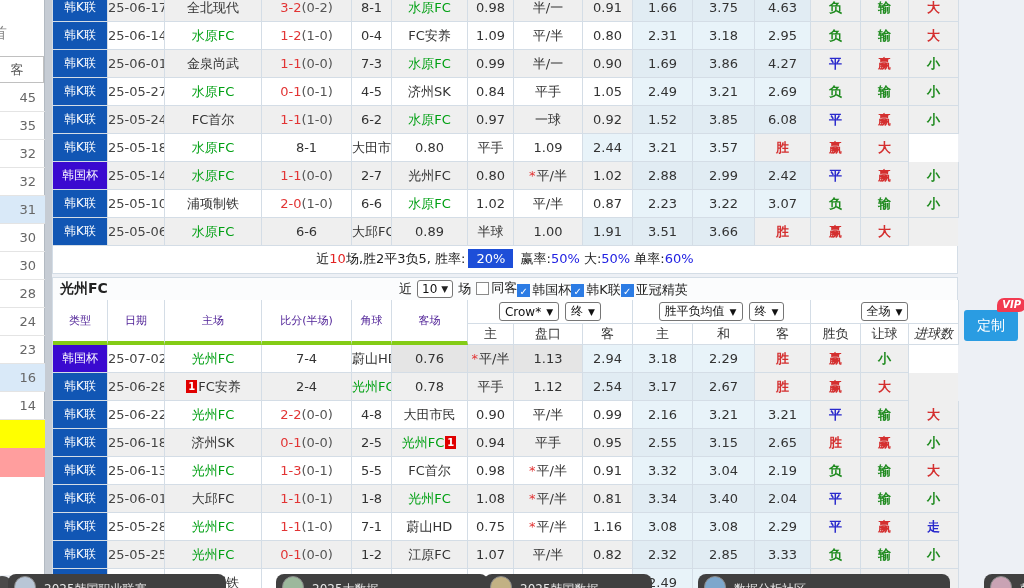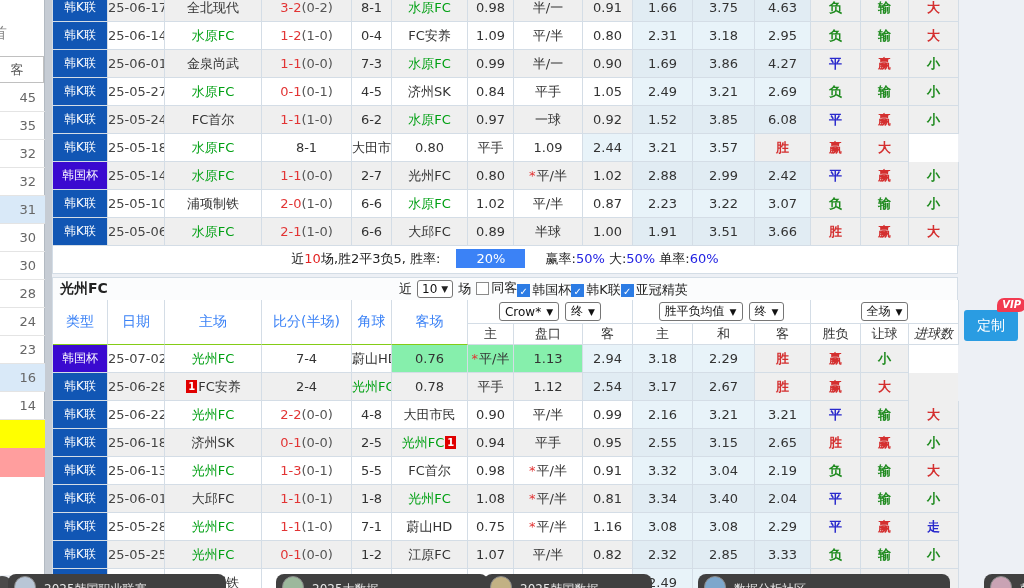--- a/index.html
+++ b/index.html
@@ -26,43 +26,43 @@
     font-size:13px;color:#333;overflow:hidden;white-space:nowrap}
   .cell.lg{color:#fff;font-size:12px}
   .cell.date{color:#444}
   .cell.team.green{color:#00a013}
   .sc{color:#e23434}
   .ht{color:#555}
   .star{color:#e23434;margin-right:1px}
   .avg{background:#e8f3f9}
   .stripe .avg{background:#e1ecf3}
   .res{background:#efefef;font-weight:bold}
-  .tint{background:#86efac}
+  .tint{background:#e5e5e5}
   .mark{display:inline-block;background:#e00000;color:#fff;font-size:10px;font-weight:bold;line-height:13px;
     height:13px;padding:0 2px;margin:0 1px;vertical-align:1px}
   
   .t1{position:absolute;left:52px;top:-6px;width:906px}
   .t1sum{position:absolute;left:52px;top:246px;width:906px;height:28px;background:#fff;
     border:1px solid #d4dde6;border-top:none;text-align:center;line-height:26px;font-size:13px;color:#222}
   .sg-r{color:#e22222}
   .sg-b{color:#2222e2}
-  .sg-g{background:#3b82f6;color:#fff;padding:2px 20px;margin:0 16px}
+  .sg-g{background:#1d4ed8;color:#fff;padding:2px 8px;margin:0 3px}
   
   .t2{position:absolute;left:52px;top:277px;width:906px}
   .t2bar{position:relative;height:23px;background:#fbfcfd;border:1px solid #d4dde6;border-bottom:none}
   .t2title{position:absolute;left:7px;top:2px;font-size:14px;font-weight:bold;color:#222}
   .t2filters{position:absolute;left:346px;top:1px;height:20px;display:flex;align-items:center;gap:5px;font-size:13px;color:#222;white-space:nowrap}
   .select{display:inline-flex;align-items:center;gap:4px;border:1px solid #767676;border-radius:3px;background:#fff;
     padding:0 4px;font-size:12px;height:18px;line-height:16px;color:#111}
   .select .arr{font-size:9px;color:#222}
   .cb{display:inline-flex;align-items:center;gap:2px;cursor:default}
   .cbbox{width:13px;height:13px;border:1px solid #8a8a8a;background:#fff;display:inline-block}
   .cbbox.on{background:#2b7be4;border-color:#2b7be4;color:#fff;font-size:10px;line-height:13px;text-align:center}
   .t2head{display:grid;grid-template-columns:var(--cols);grid-template-rows:24px 21px;background:#fff;border-left:1px solid #d4dde6}
-  .hmain{grid-row:1/3;border-right:1px solid #d4dde6;border-bottom:1px solid #84cc16;display:flex;align-items:center;justify-content:center;font-size:14px;color:#3b82f6}
+  .hmain{grid-row:1/3;border-right:1px solid #d4dde6;border-bottom:4px solid #84cc16;display:flex;align-items:center;justify-content:center;font-size:11px;color:#4c1d95}
   .hgroup{grid-row:1;border-right:1px solid #d4dde6;border-bottom:1px solid #d4dde6;display:flex;align-items:center;justify-content:center;gap:6px}
   .hsub{grid-row:2;border-right:1px solid #d4dde6;border-bottom:1px solid #d4dde6;text-align:center;line-height:20px;font-size:13px;color:#333}
   .hdrop{display:inline-flex;align-items:center;gap:5px;border:1px solid #767676;border-radius:3px;background:#fff;
     padding:0 5px;height:19px;font-size:12px;color:#111}
   .hdrop .arr{font-size:9px}
   
   .vipbtn{position:absolute;left:964px;top:310px;width:54px;height:31px;background:#2a9ce2;border-radius:3px;
     color:#fff;font-size:14px;text-align:center;line-height:31px;cursor:pointer}
   .vipbadge{position:absolute;top:-12px;right:-8px;background:#f23a50;color:#fff;font-size:10px;font-style:italic;
     font-weight:bold;padding:1px 5px;border-radius:8px 8px 8px 2px;line-height:12px}
@@ -237,21 +237,20 @@
         <div class="cell avg">3.22</div>
         <div class="cell avg">3.07</div>
         <div class="cell res" style="color: rgb(30, 138, 30);">负</div>
         <div class="cell res" style="color: rgb(30, 138, 30);">输</div>
         <div class="cell res" style="color: rgb(30, 138, 30);">小</div>
       </div>
       <div class="mrow stripe">
         <div class="cell lg" style="background: rgb(17, 86, 180);">韩K联</div>
         <div class="cell date">25-05-06</div>
         <div class="cell team green"><span>水原FC</span></div>
-        <div class="cell"><span class="sc">2-1</span><span class="ht">(1-0)</span></div>
         <div class="cell">6-6</div>
         <div class="cell team"><span>大邱FC</span></div>
         <div class="cell">0.89</div>
         <div class="cell"><span>半球</span></div>
         <div class="cell">1.00</div>
         <div class="cell avg">1.91</div>
         <div class="cell avg">3.51</div>
         <div class="cell avg">3.66</div>
         <div class="cell res" style="color: rgb(212, 47, 47);">胜</div>
         <div class="cell res" style="color: rgb(212, 47, 47);">赢</div>

